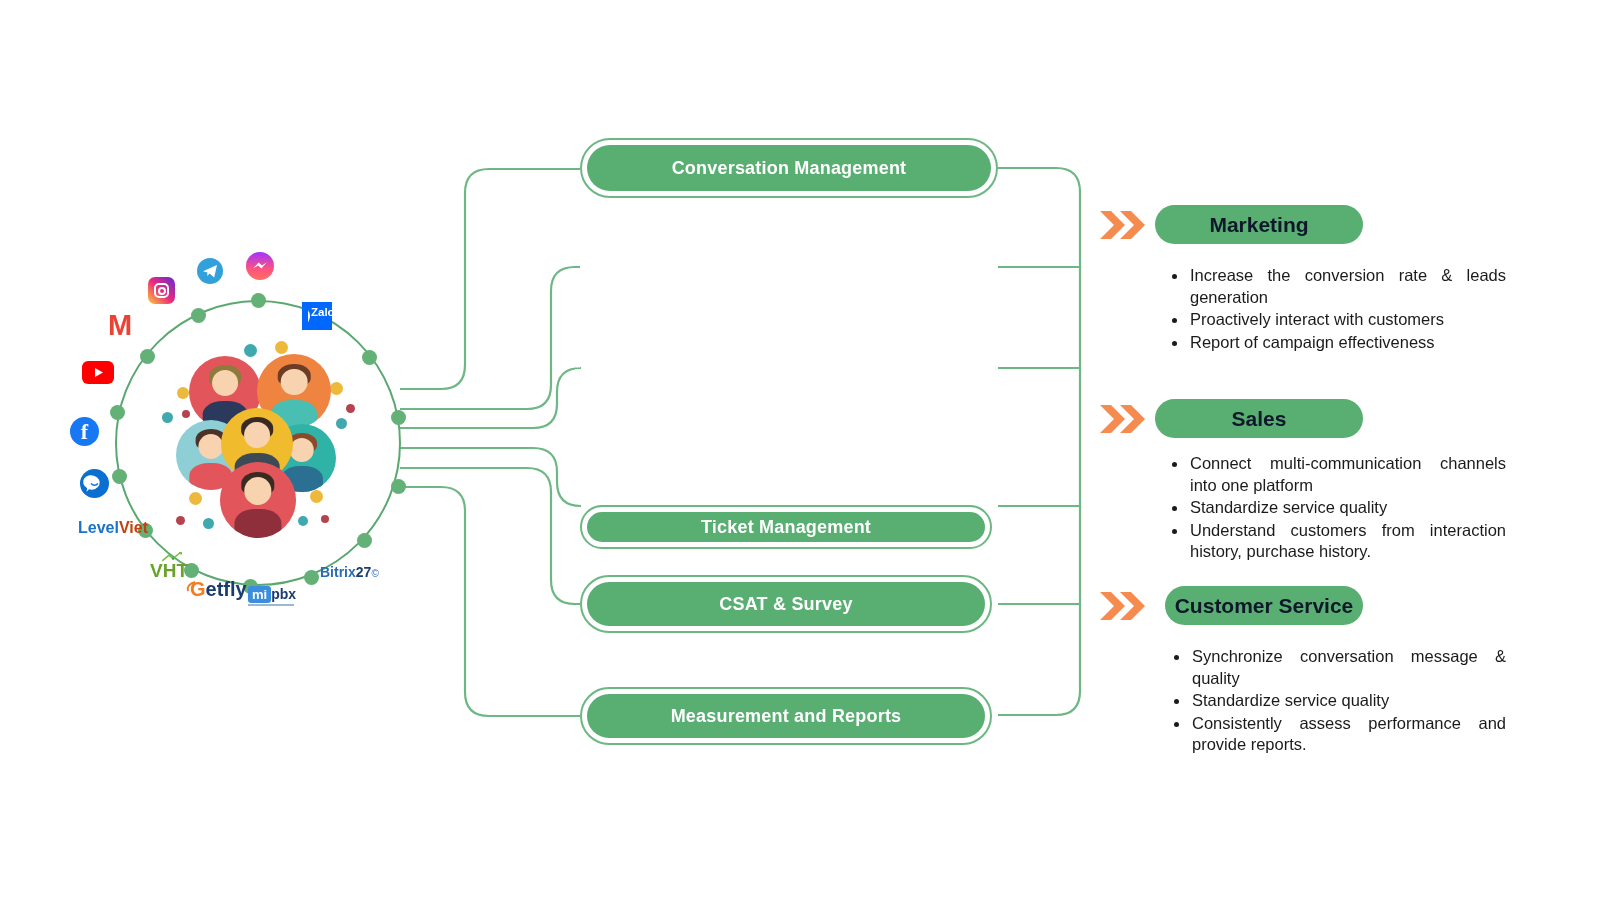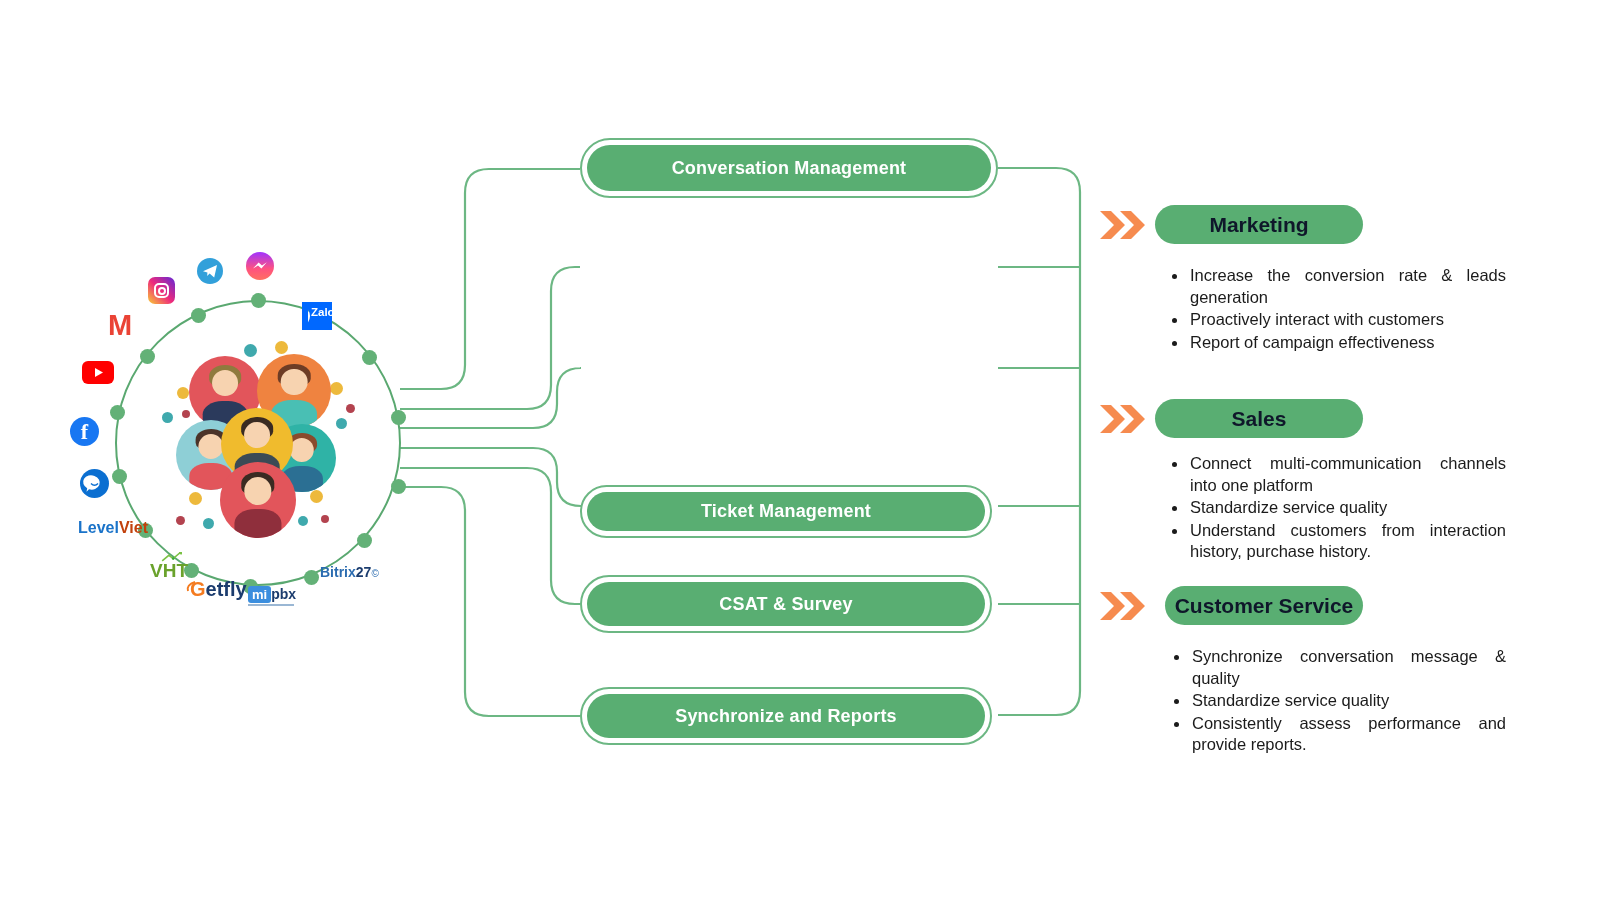--- a/index.html
+++ b/index.html
@@ -222,35 +222,35 @@
   </div>
 
   <div class="feat" style="left:580px;top:138px;width:418px;height:60px;">
     <div class="inner">
       <span>Conversation  Management</span>
     </div>
   </div>
 
 
 
-  <div class="feat" style="left:580px;top:485px;width:412px;height:53px;">
+  <div class="feat" style="left:580px;top:505px;width:412px;height:44px;">
     <div class="inner">
       <span>Ticket Management</span>
     </div>
   </div>
 
   <div class="feat" style="left:580px;top:575px;width:412px;height:58px;">
     <div class="inner">
       <span>CSAT &amp;  Survey</span>
     </div>
   </div>
 
   <div class="feat" style="left:580px;top:687px;width:412px;height:58px;">
     <div class="inner">
-      <span>Synchronize and Reports</span>
+      <span>Measurement and Reports</span>
     </div>
   </div>
 
   <div class="grp" style="left:0;top:0;">
     <svg class="chev" style="left:1098px;top:208px;" viewBox="0 0 54 34">
       <path d="M2 3 L16 17 L2 31 L13 31 L27 17 L13 3 Z" fill="#f68b4f"></path>
       <path d="M22 3 L36 17 L22 31 L33 31 L47 17 L33 3 Z" fill="#f68b4f"></path>
     </svg>
     <div class="tagpill" style="left:1155px;top:205px;width:208px;">
       <span>Marketing</span>

